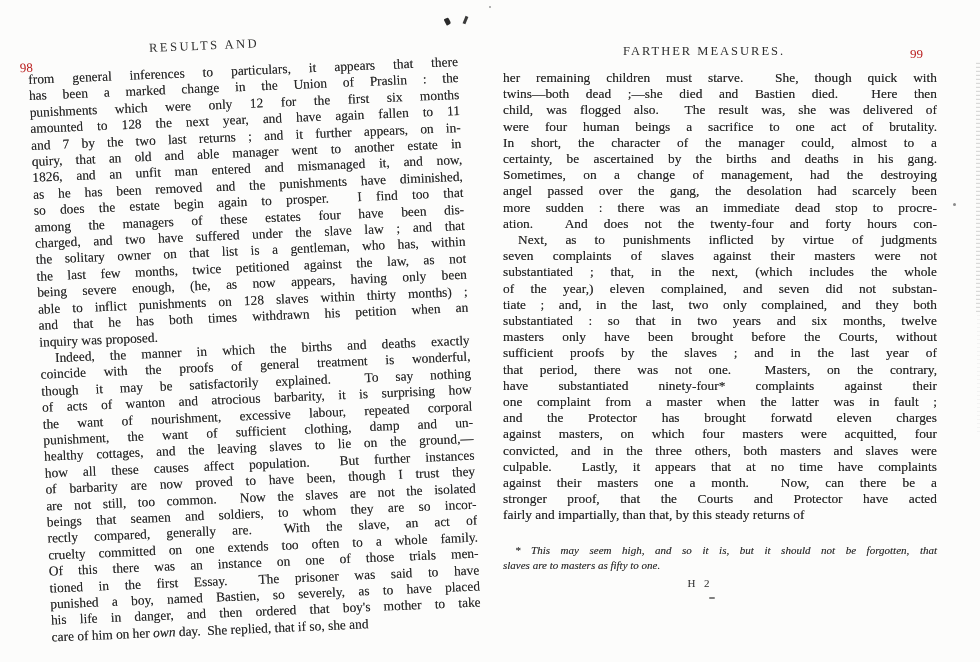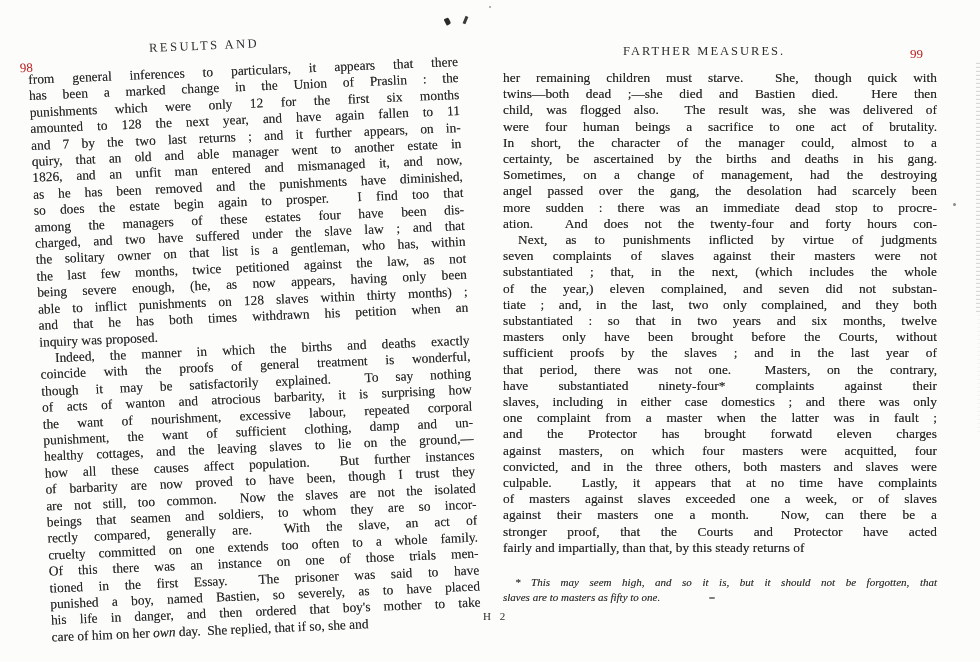--- a/index.html
+++ b/index.html
@@ -36,21 +36,21 @@
   .tline.end{text-align-last:left;}
   .tline.indent{text-indent:15px;}
   .footnote{
     margin-top:19px;font-size:11px;line-height:15.2px;color:#303030;
     text-shadow:0 0 .3px rgba(20,20,20,.5);
   }
   .footnote .fline{text-align:justify;text-align-last:justify;font-style:italic;}
   .footnote .fline.end{text-align-last:left;}
   .footnote .fline.indent{text-indent:12px;}
   .signature{
-    margin-top:4px;font-size:11px;letter-spacing:3px;
+    margin-top:4px;text-align:center;font-size:11px;letter-spacing:3px;
     color:#2c2c2c;transform:translateX(-20px);
   }
   
   .ink-mark{position:absolute;background:#2a2a2a;}
   .mark-comma{left:445px;top:18px;width:5px;height:7px;border-radius:1px 2px 2px 1px;transform:rotate(-28deg);}
   .mark-slash{left:464px;top:16px;width:2.5px;height:8px;transform:rotate(22deg);background:#3a3a3a;}
   .mark-dot-top{left:489px;top:6px;width:2px;height:2px;background:#9a9a9a;border-radius:50%;}
   .mark-dot-right{left:953px;top:203px;width:3px;height:3px;background:#8a8a8a;border-radius:50%;}
   .mark-dash{left:709px;top:597px;width:6px;height:2px;background:#555;opacity:.75;border-radius:1px;}
   .page-edge{
@@ -134,27 +134,25 @@
         <div class="tline indent">Next, as to punishments inflicted by virtue of judgments</div>
         <div class="tline">seven complaints of slaves against their masters were not</div>
         <div class="tline">substantiated ; that, in the next, (which includes the whole</div>
         <div class="tline">of the year,) eleven complained, and seven did not substan-</div>
         <div class="tline">tiate ; and, in the last, two only complained, and they both</div>
         <div class="tline">substantiated : so that in two years and six months, twelve</div>
         <div class="tline">masters only have been brought before the Courts, without</div>
         <div class="tline">sufficient proofs by the slaves ; and in the last year of</div>
         <div class="tline">that period, there was not one.&nbsp; Masters, on the contrary,</div>
         <div class="tline">have substantiated ninety-four* complaints against their</div>
-        <div class="tline">slaves, including in either case domestics ; and there was only</div>
         <div class="tline">one complaint from a master when the latter was in fault ;</div>
         <div class="tline">and the Protector has brought forwatd eleven charges</div>
         <div class="tline">against masters, on which four masters were acquitted, four</div>
         <div class="tline">convicted, and in the three others, both masters and slaves were</div>
         <div class="tline">culpable.&nbsp; Lastly, it appears that at no time have complaints</div>
-        <div class="tline">of masters against slaves exceeded one a week, or of slaves</div>
         <div class="tline">against their masters one a month.&nbsp; Now, can there be a</div>
         <div class="tline">stronger proof, that the Courts and Protector have acted</div>
         <div class="tline end">fairly and impartially, than that, by this steady returns of</div>
       </div>
     <div class="footnote">
         <div class="fline indent">* This may seem high, and so it is, but it should not be forgotten, that</div>
         <div class="fline end">slaves are to masters as fifty to one.</div>
       </div>
     <div class="signature">H 2</div>
   </div>

